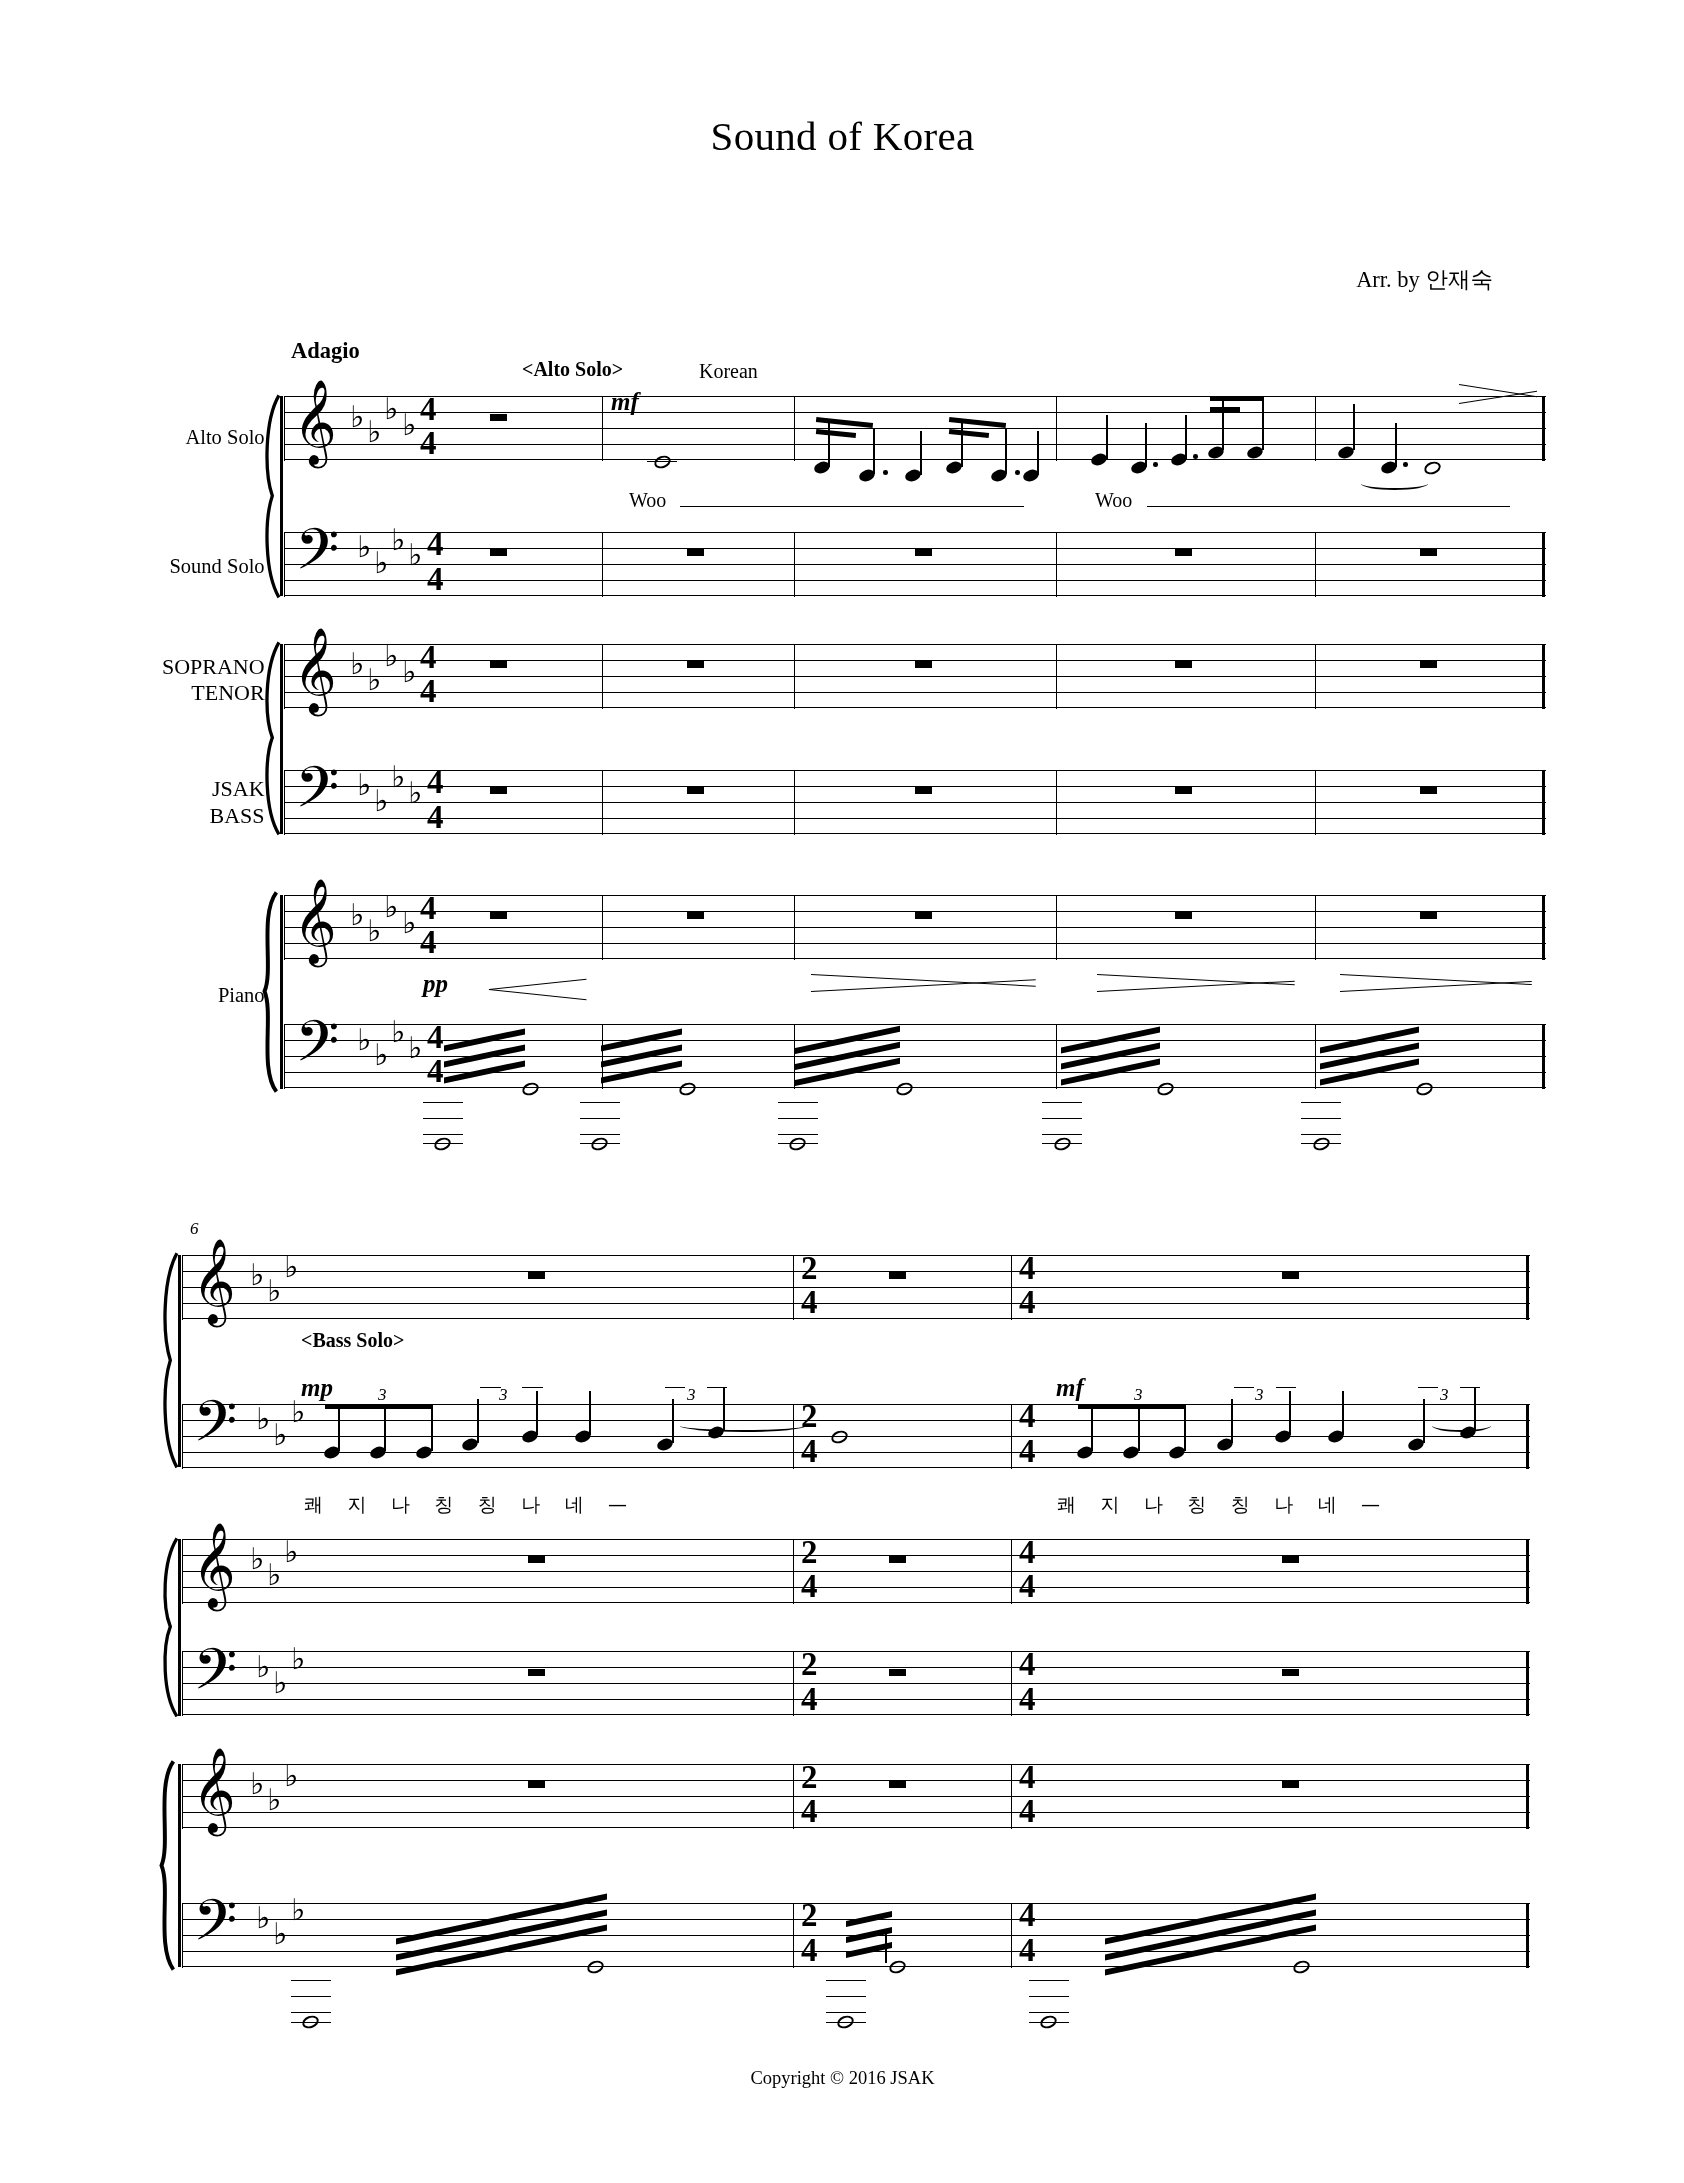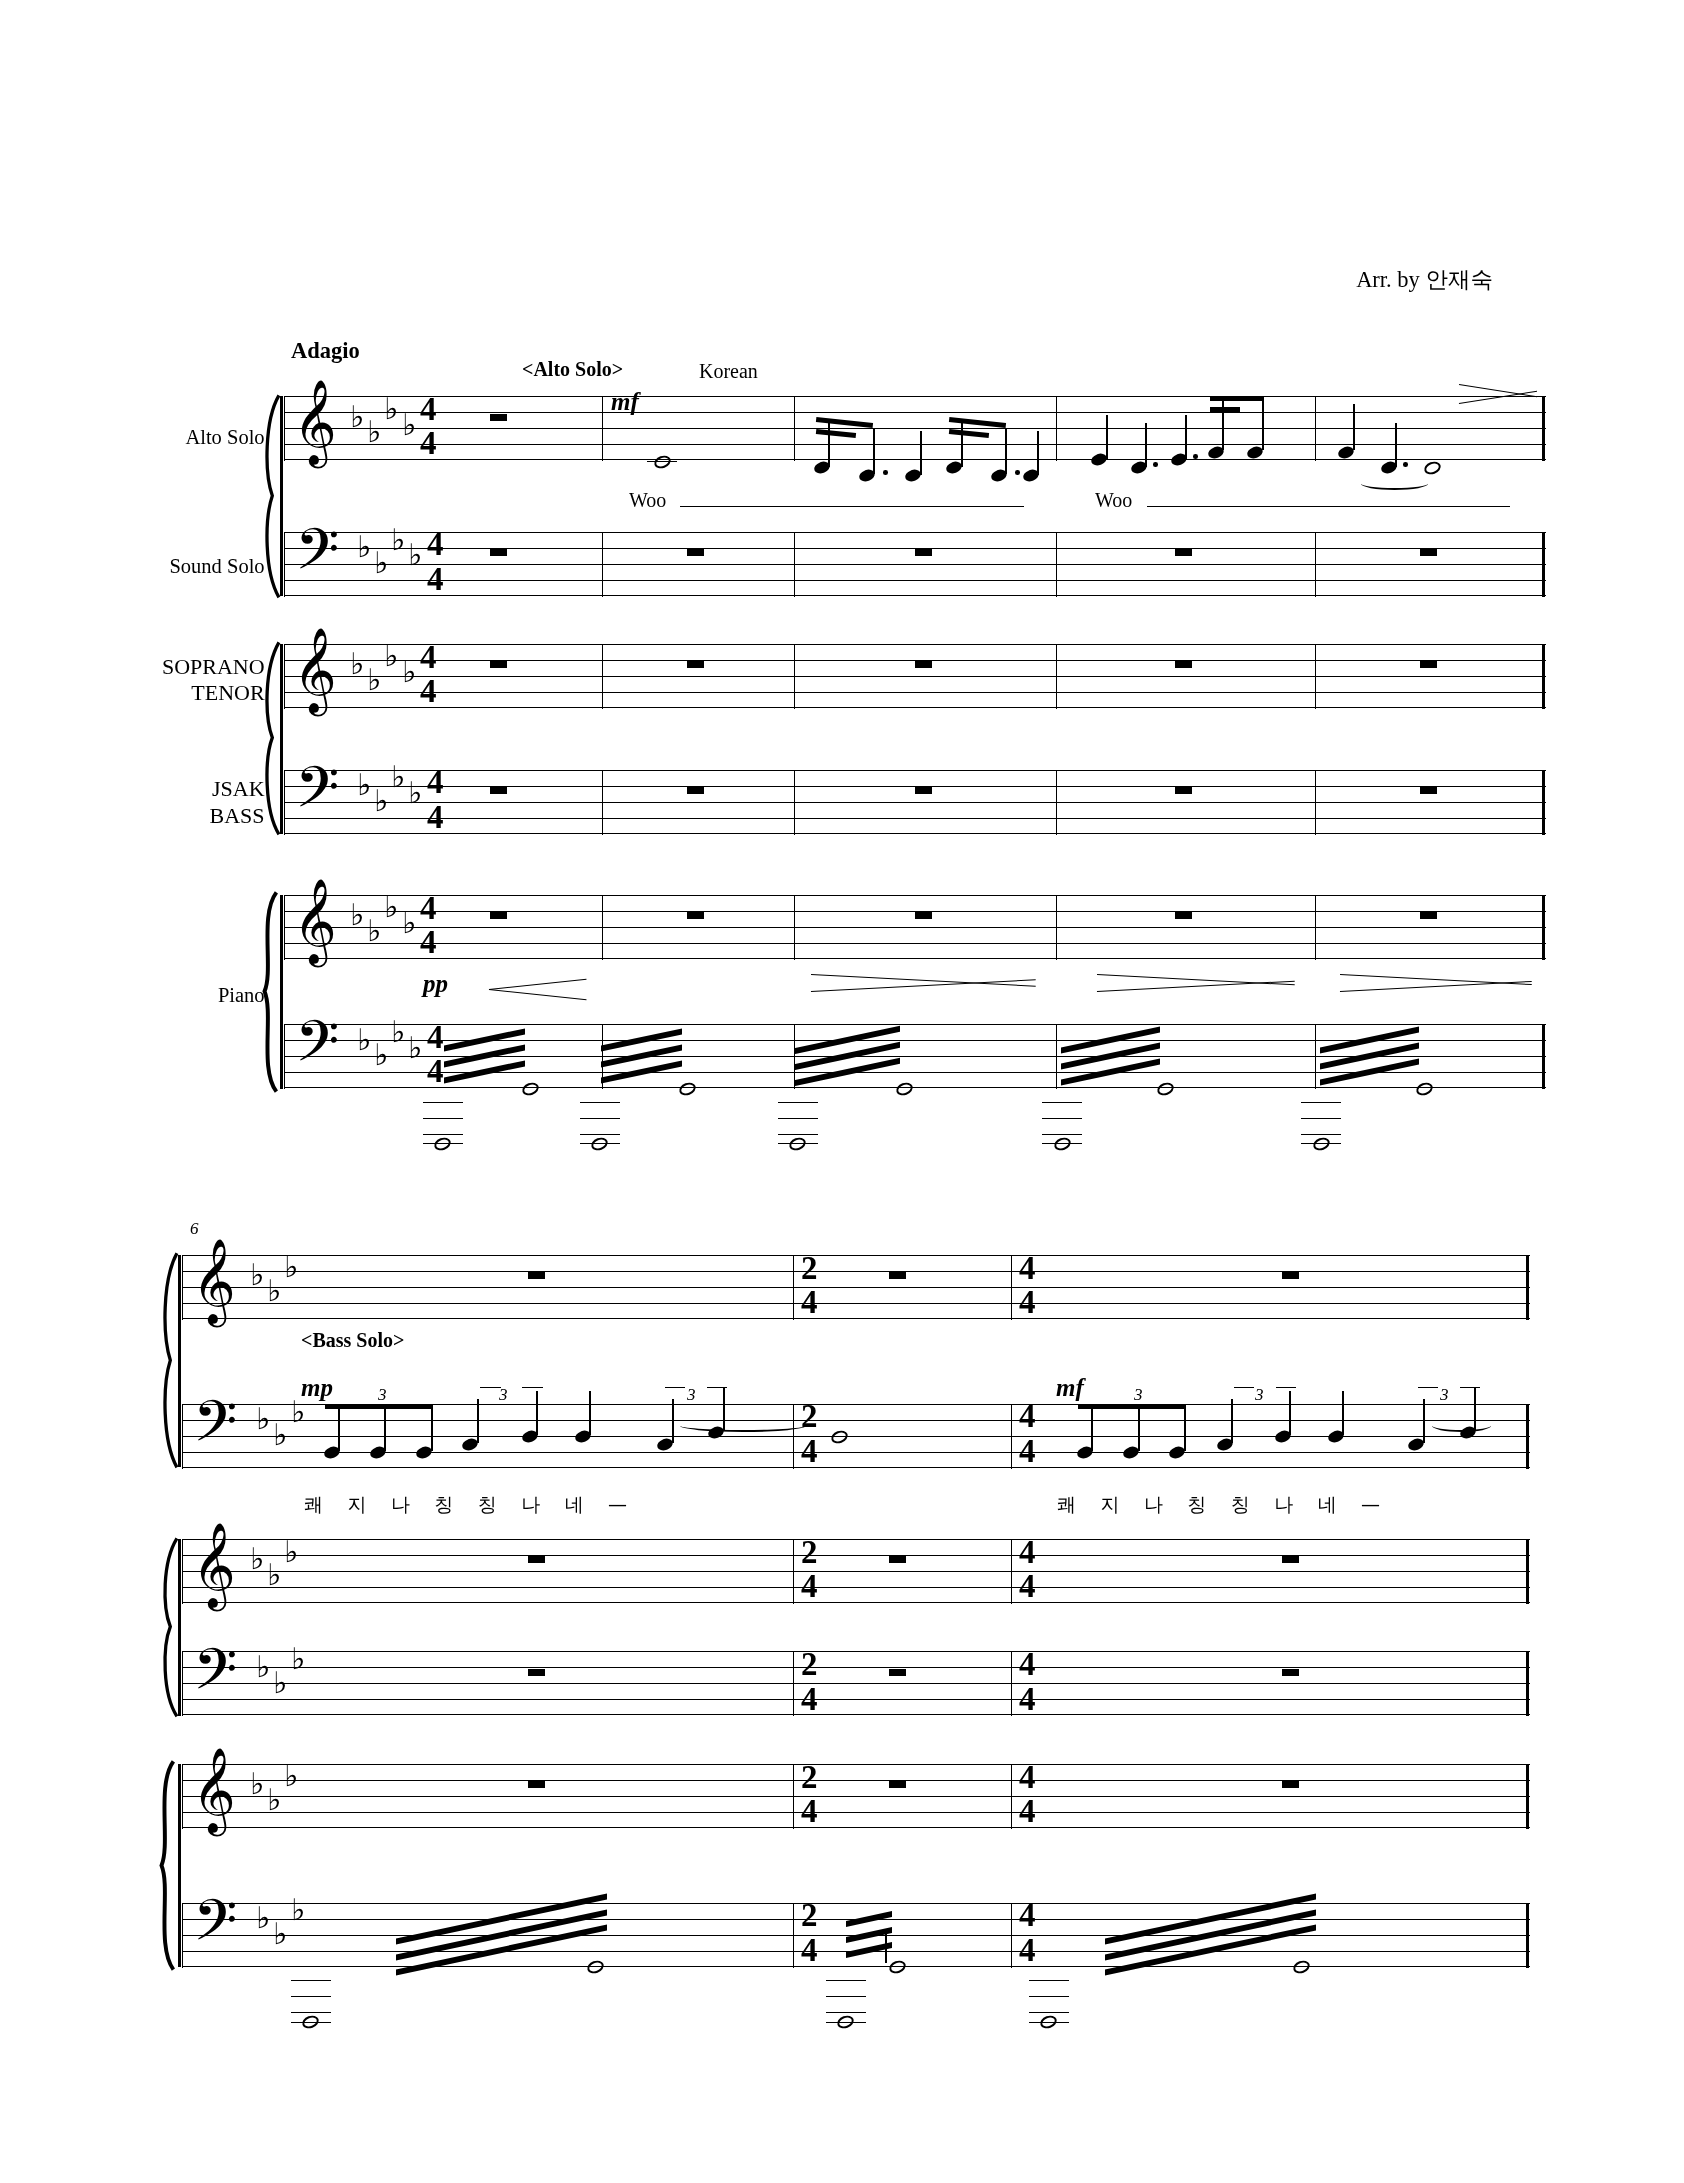--- a/index.html
+++ b/index.html
@@ -228,21 +228,23 @@
     height: 6px;
     background: #000;
     transform: skewY(-12deg);
   }
 </style>
 </head>
 <body>
 
 <div class="page">
 
+  <div class="title">Sound of Korea</div>
   <div class="arranger">Arr. by 안재숙</div>
+  <div class="copyright">Copyright © 2016 JSAK</div>
 
   <div>
 
     <div class="tempo" style="left:291px; top:338px;">Adagio</div>
     <div class="cue" style="left:522px; top:358px;">&lt;Alto Solo&gt;</div>
     <div class="plain" style="left:699px; top:360px;">Korean</div>
     <div class="dyn" style="left:611px; top:388px;">mf</div>
 
     <div class="instname" style="left:6.6px; top:426px; width:258px;">Alto Solo</div>
     <div class="instname" style="left:6.6px; top:555px; width:258px;">Sound Solo</div>

